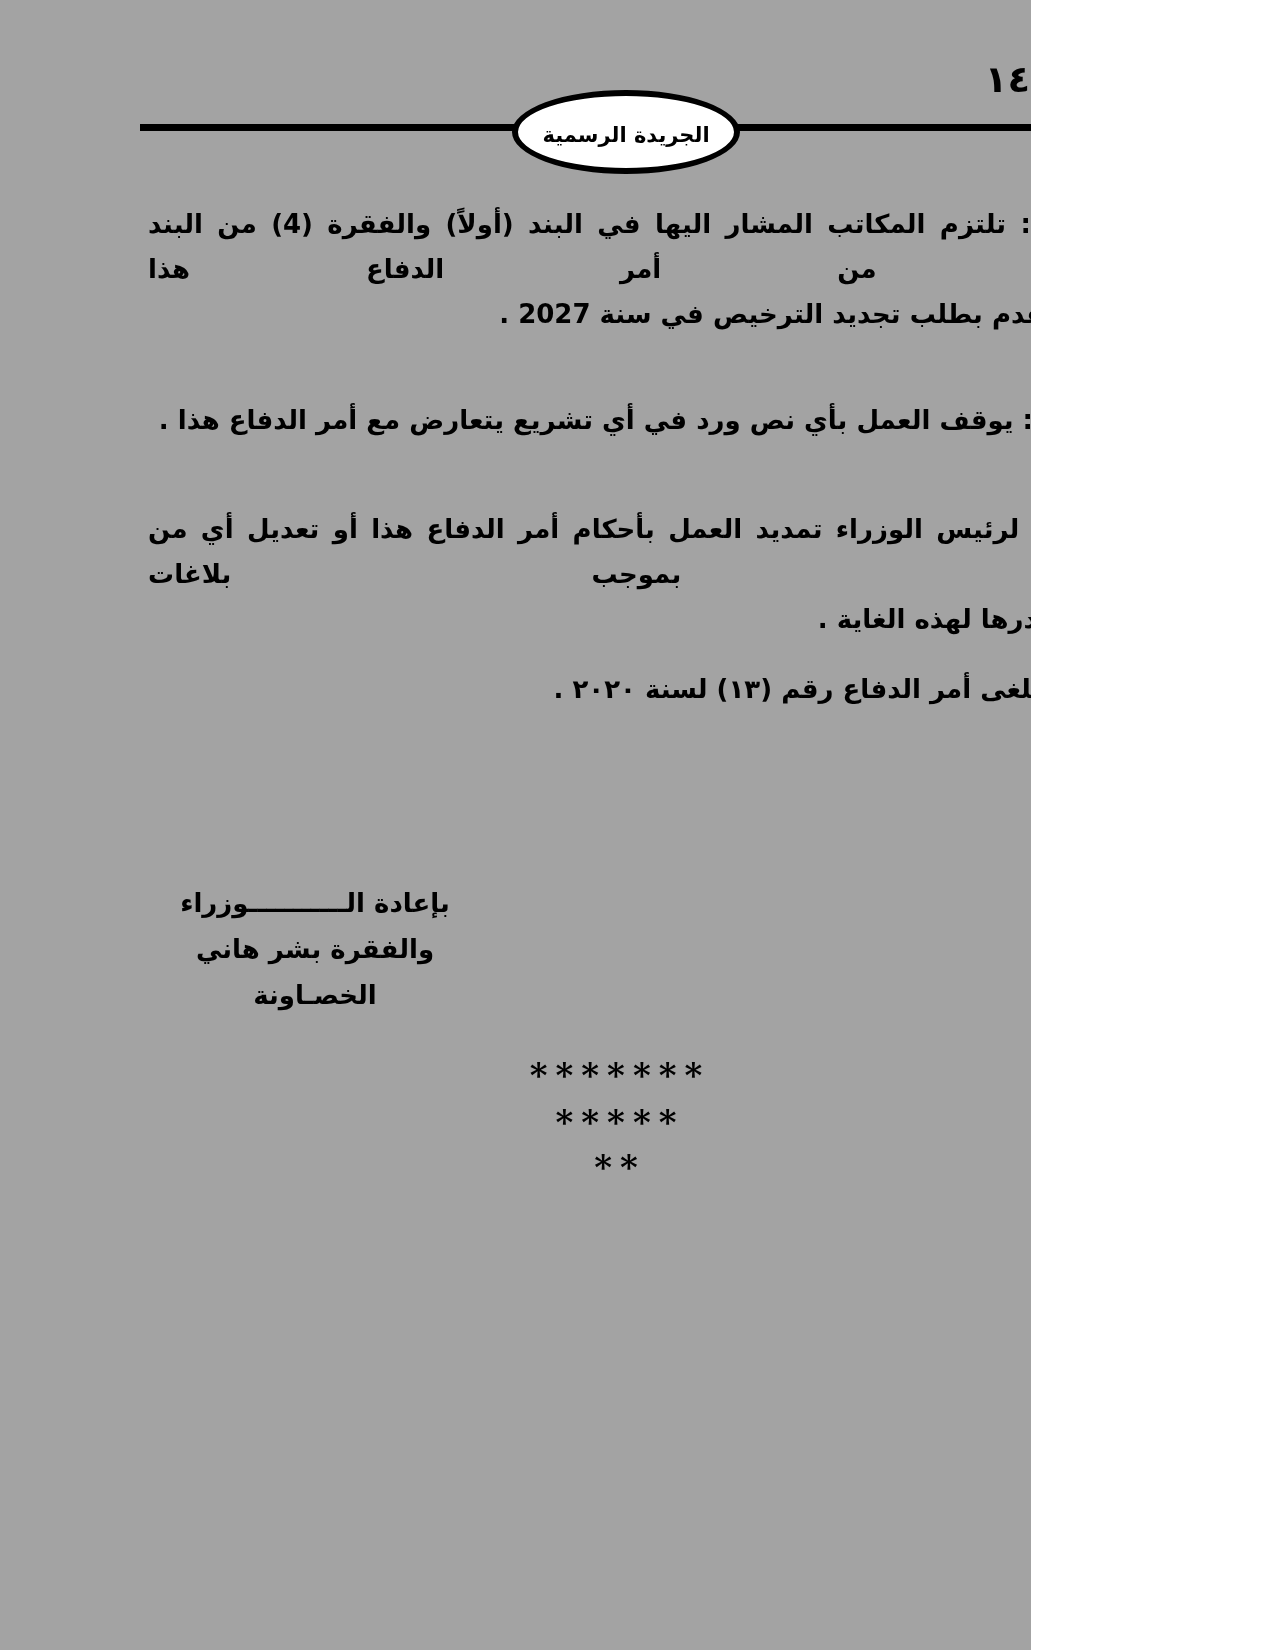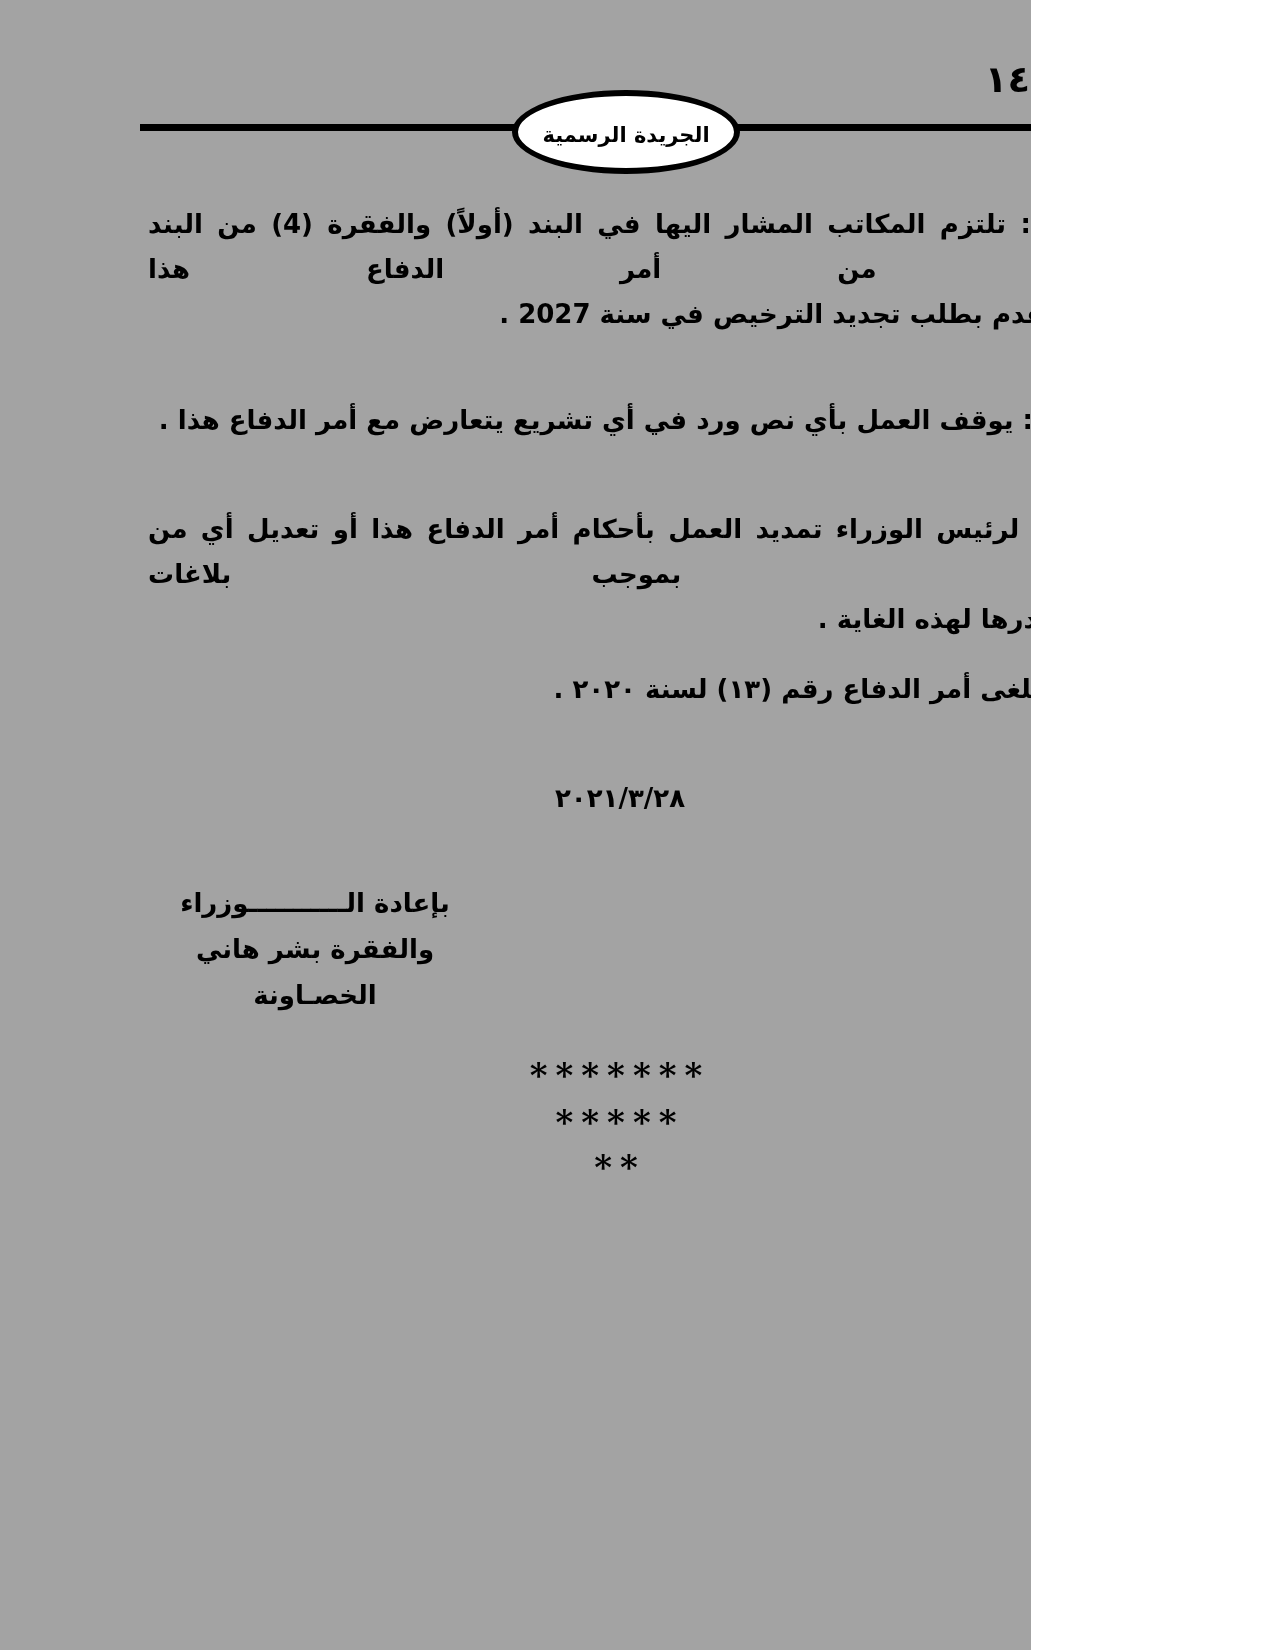--- a/index.html
+++ b/index.html
@@ -133,21 +133,20 @@
 
   <div class="para" style="top:507px;">
     <div class="line-just">سابعاً : لرئيس الوزراء تمديد العمل بأحكام أمر الدفاع هذا أو تعديل أي من احكامه بموجب بلاغات</div>
     <div class="line-right-indent">يصدرها لهذه الغاية .</div>
   </div>
 
   <div class="para" style="top:667px;">
     <div class="line-right">ثامناً : يلغى أمر الدفاع رقم (١٣) لسنة ٢٠٢٠ .</div>
   </div>
 
-  <div class="date">٢٠٢١/٣/٢٨</div>
 
   <div class="signature">
     <div>بإعادة الـــــــــــوزراء</div>
     <div>والفقرة بشر هاني الخصـاونة</div>
   </div>
 
   <div class="stars stars-1">*******</div>
   <div class="stars stars-2">*****</div>
   <div class="stars stars-3">**</div>
 

